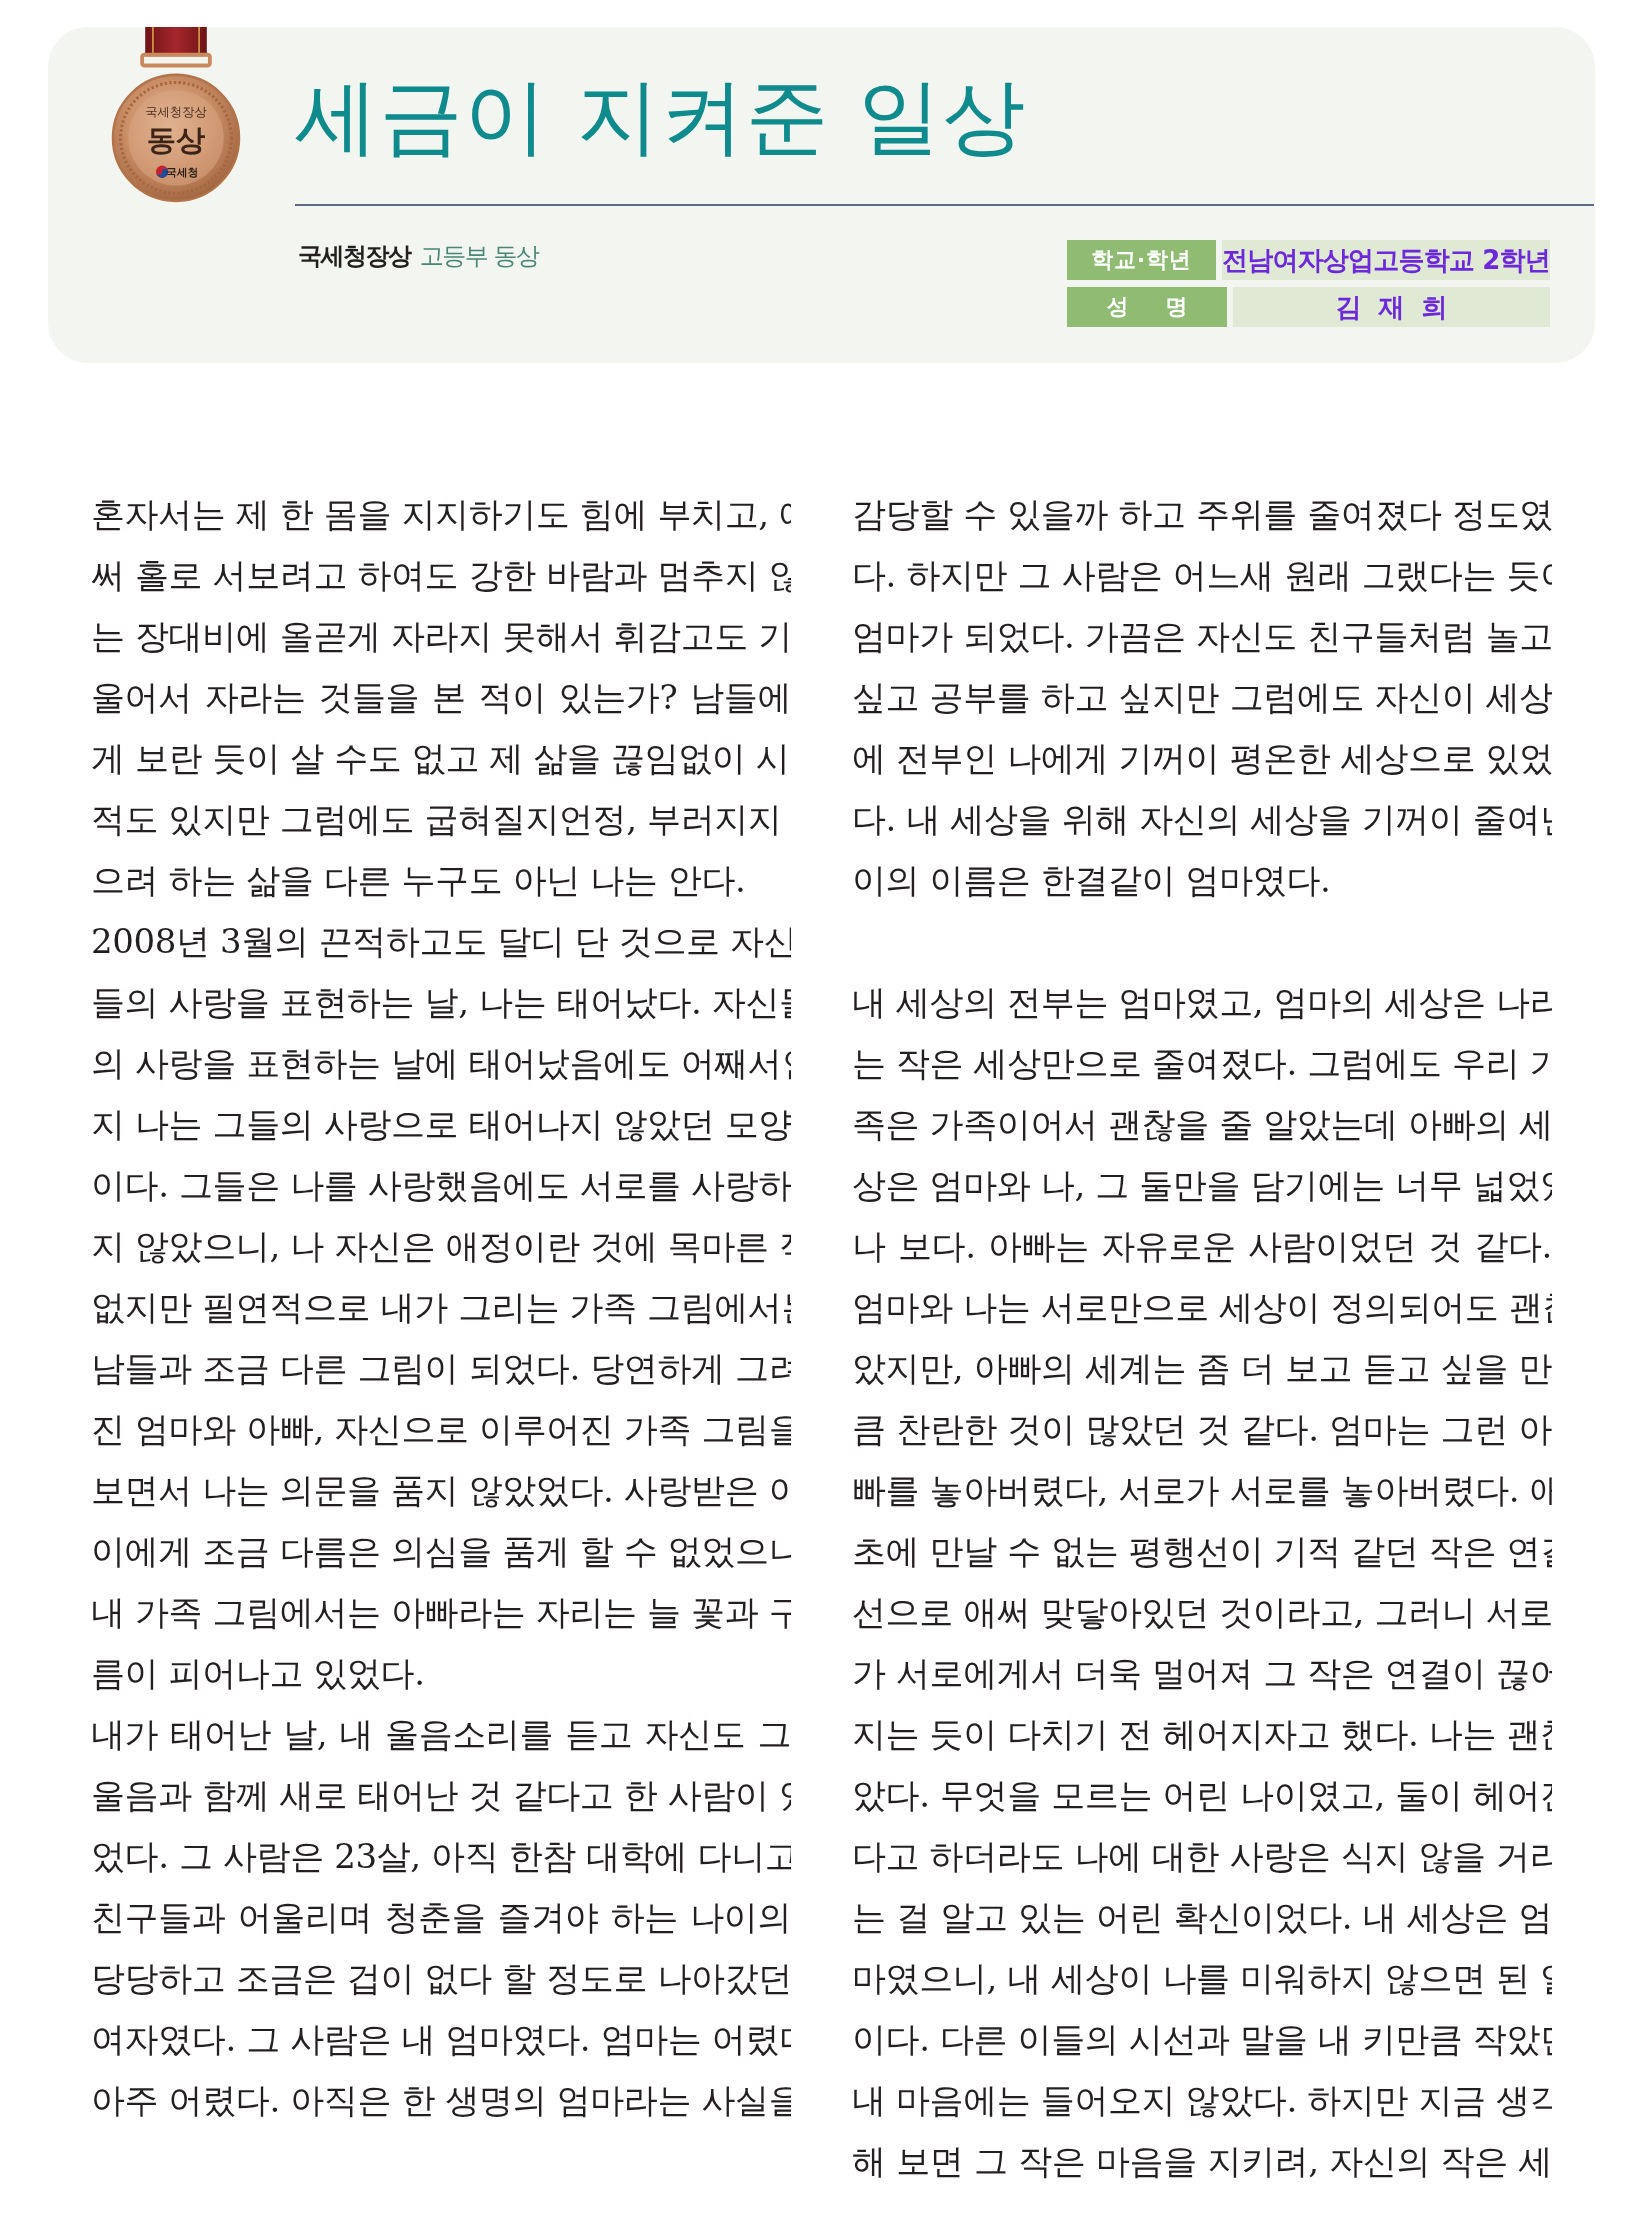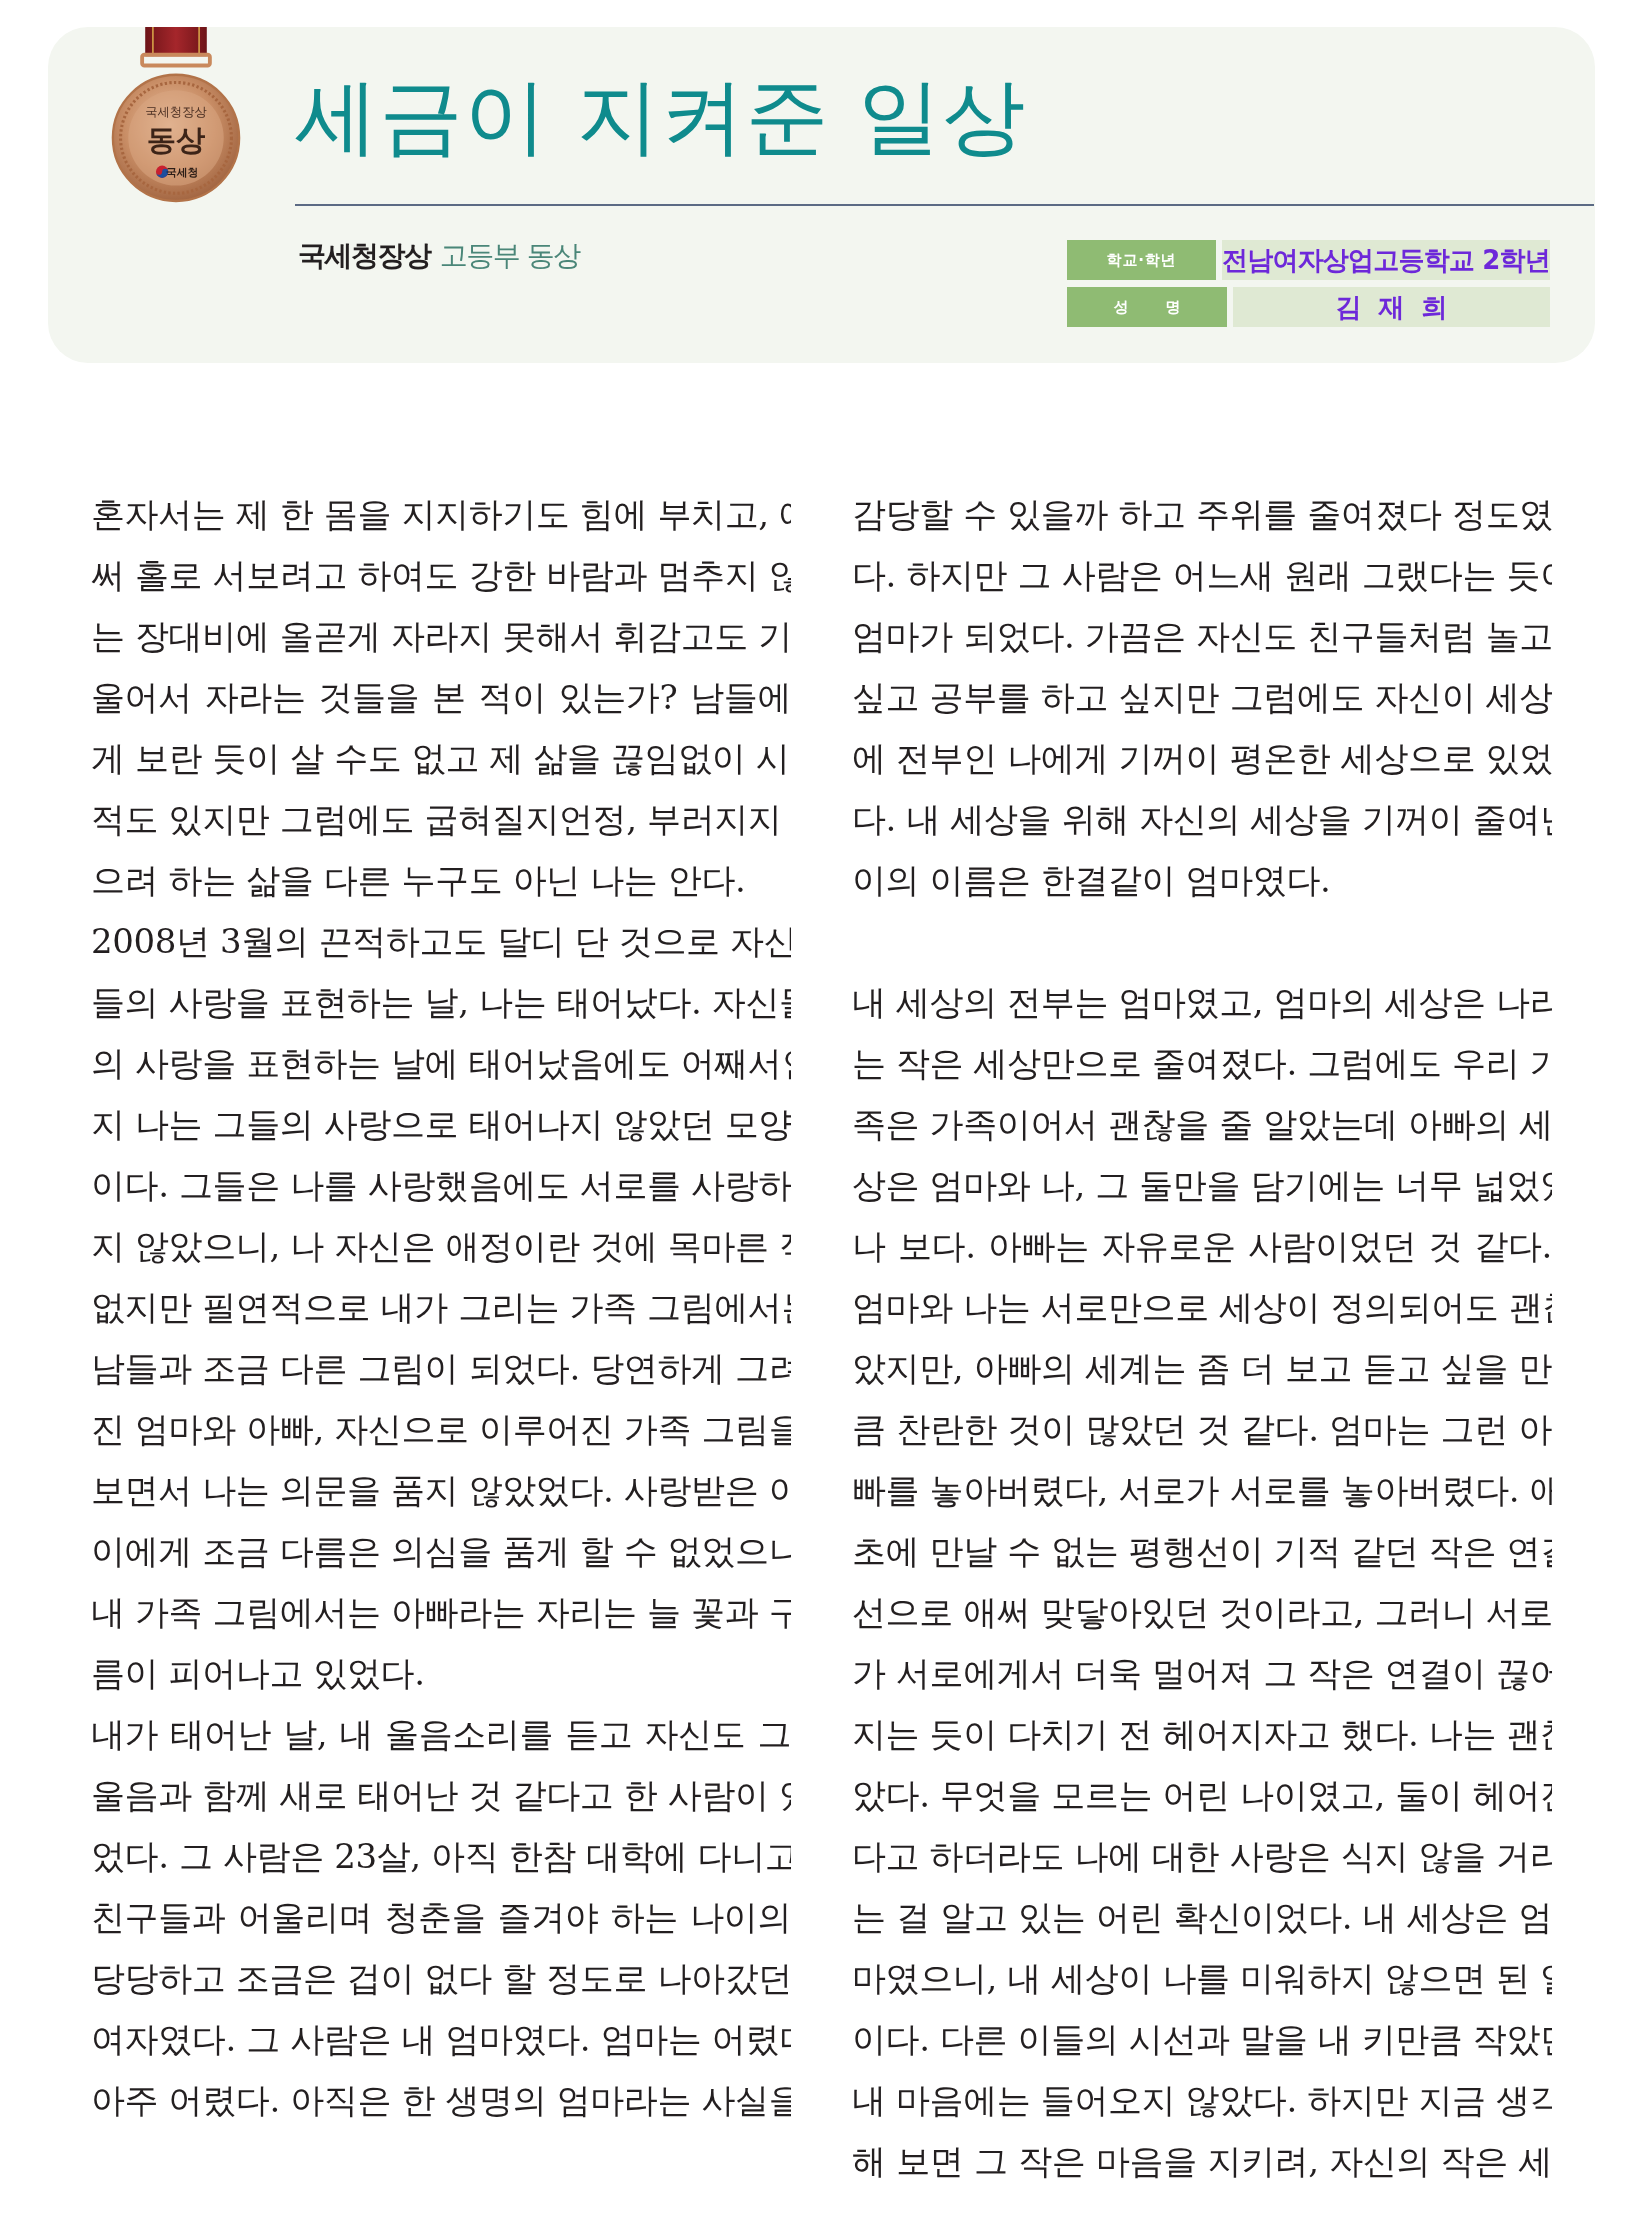--- a/index.html
+++ b/index.html
@@ -9,29 +9,29 @@
   
   .header-card { position:absolute; left:48px; top:27px; width:1547px; height:336px;
                  background:#f3f6f0; border-radius:40px; }
   .medal { position:absolute; left:91px; top:27px; width:170px; height:194px; }
   .title { position:absolute; left:295px; top:63px; margin:0;
            font-family:"DejaVu Sans","Liberation Sans",sans-serif; font-weight:400;
            font-size:83px; line-height:108px; color:#0f8b8d; letter-spacing:1.5px;
            white-space:nowrap; }
   .divider { position:absolute; left:295px; top:204px; width:1299px; height:2.3px; background:#5b6a84; }
   .subtitle { position:absolute; left:298px; top:233px;
-              font-family:"DejaVu Sans","Liberation Sans",sans-serif; font-size:28px; line-height:46px;
+              font-family:"DejaVu Sans","Liberation Sans",sans-serif; font-size:24px; line-height:46px;
               letter-spacing:-1.5px; white-space:nowrap; }
   .subtitle .award { color:#231f20; font-weight:700; }
   .subtitle .division { color:#4a8678; font-weight:400; margin-left:9.3px; }
 
   .info-table { position:absolute; left:1067px; top:240px; width:483px; }
   .info-row { display:flex; height:40px; margin-bottom:7px; }
   .info-label { width:160px; background:#8fbb73; color:#ffffff;
-                font-family:"DejaVu Sans","Liberation Sans",sans-serif; font-size:15px; font-weight:700;
+                font-family:"DejaVu Sans","Liberation Sans",sans-serif; font-size:22px; font-weight:700;
                 display:flex; align-items:center; justify-content:center; letter-spacing:0.8px; }
   .info-label.spaced { letter-spacing:37px; padding-left:37px; box-sizing:border-box; }
   .info-value { flex:1; margin-left:6.2px; background:#dfe9d3; color:#6d28d9;
                 font-family:"DejaVu Sans","Liberation Sans",sans-serif; font-size:26px; font-weight:700;
                 display:flex; align-items:center; justify-content:center; letter-spacing:-0.8px;
                 white-space:nowrap; }
   .info-value.spaced { letter-spacing:17px; padding-left:17px; box-sizing:border-box; }
 
   
   .column { position:absolute; top:484px; width:700px; }

